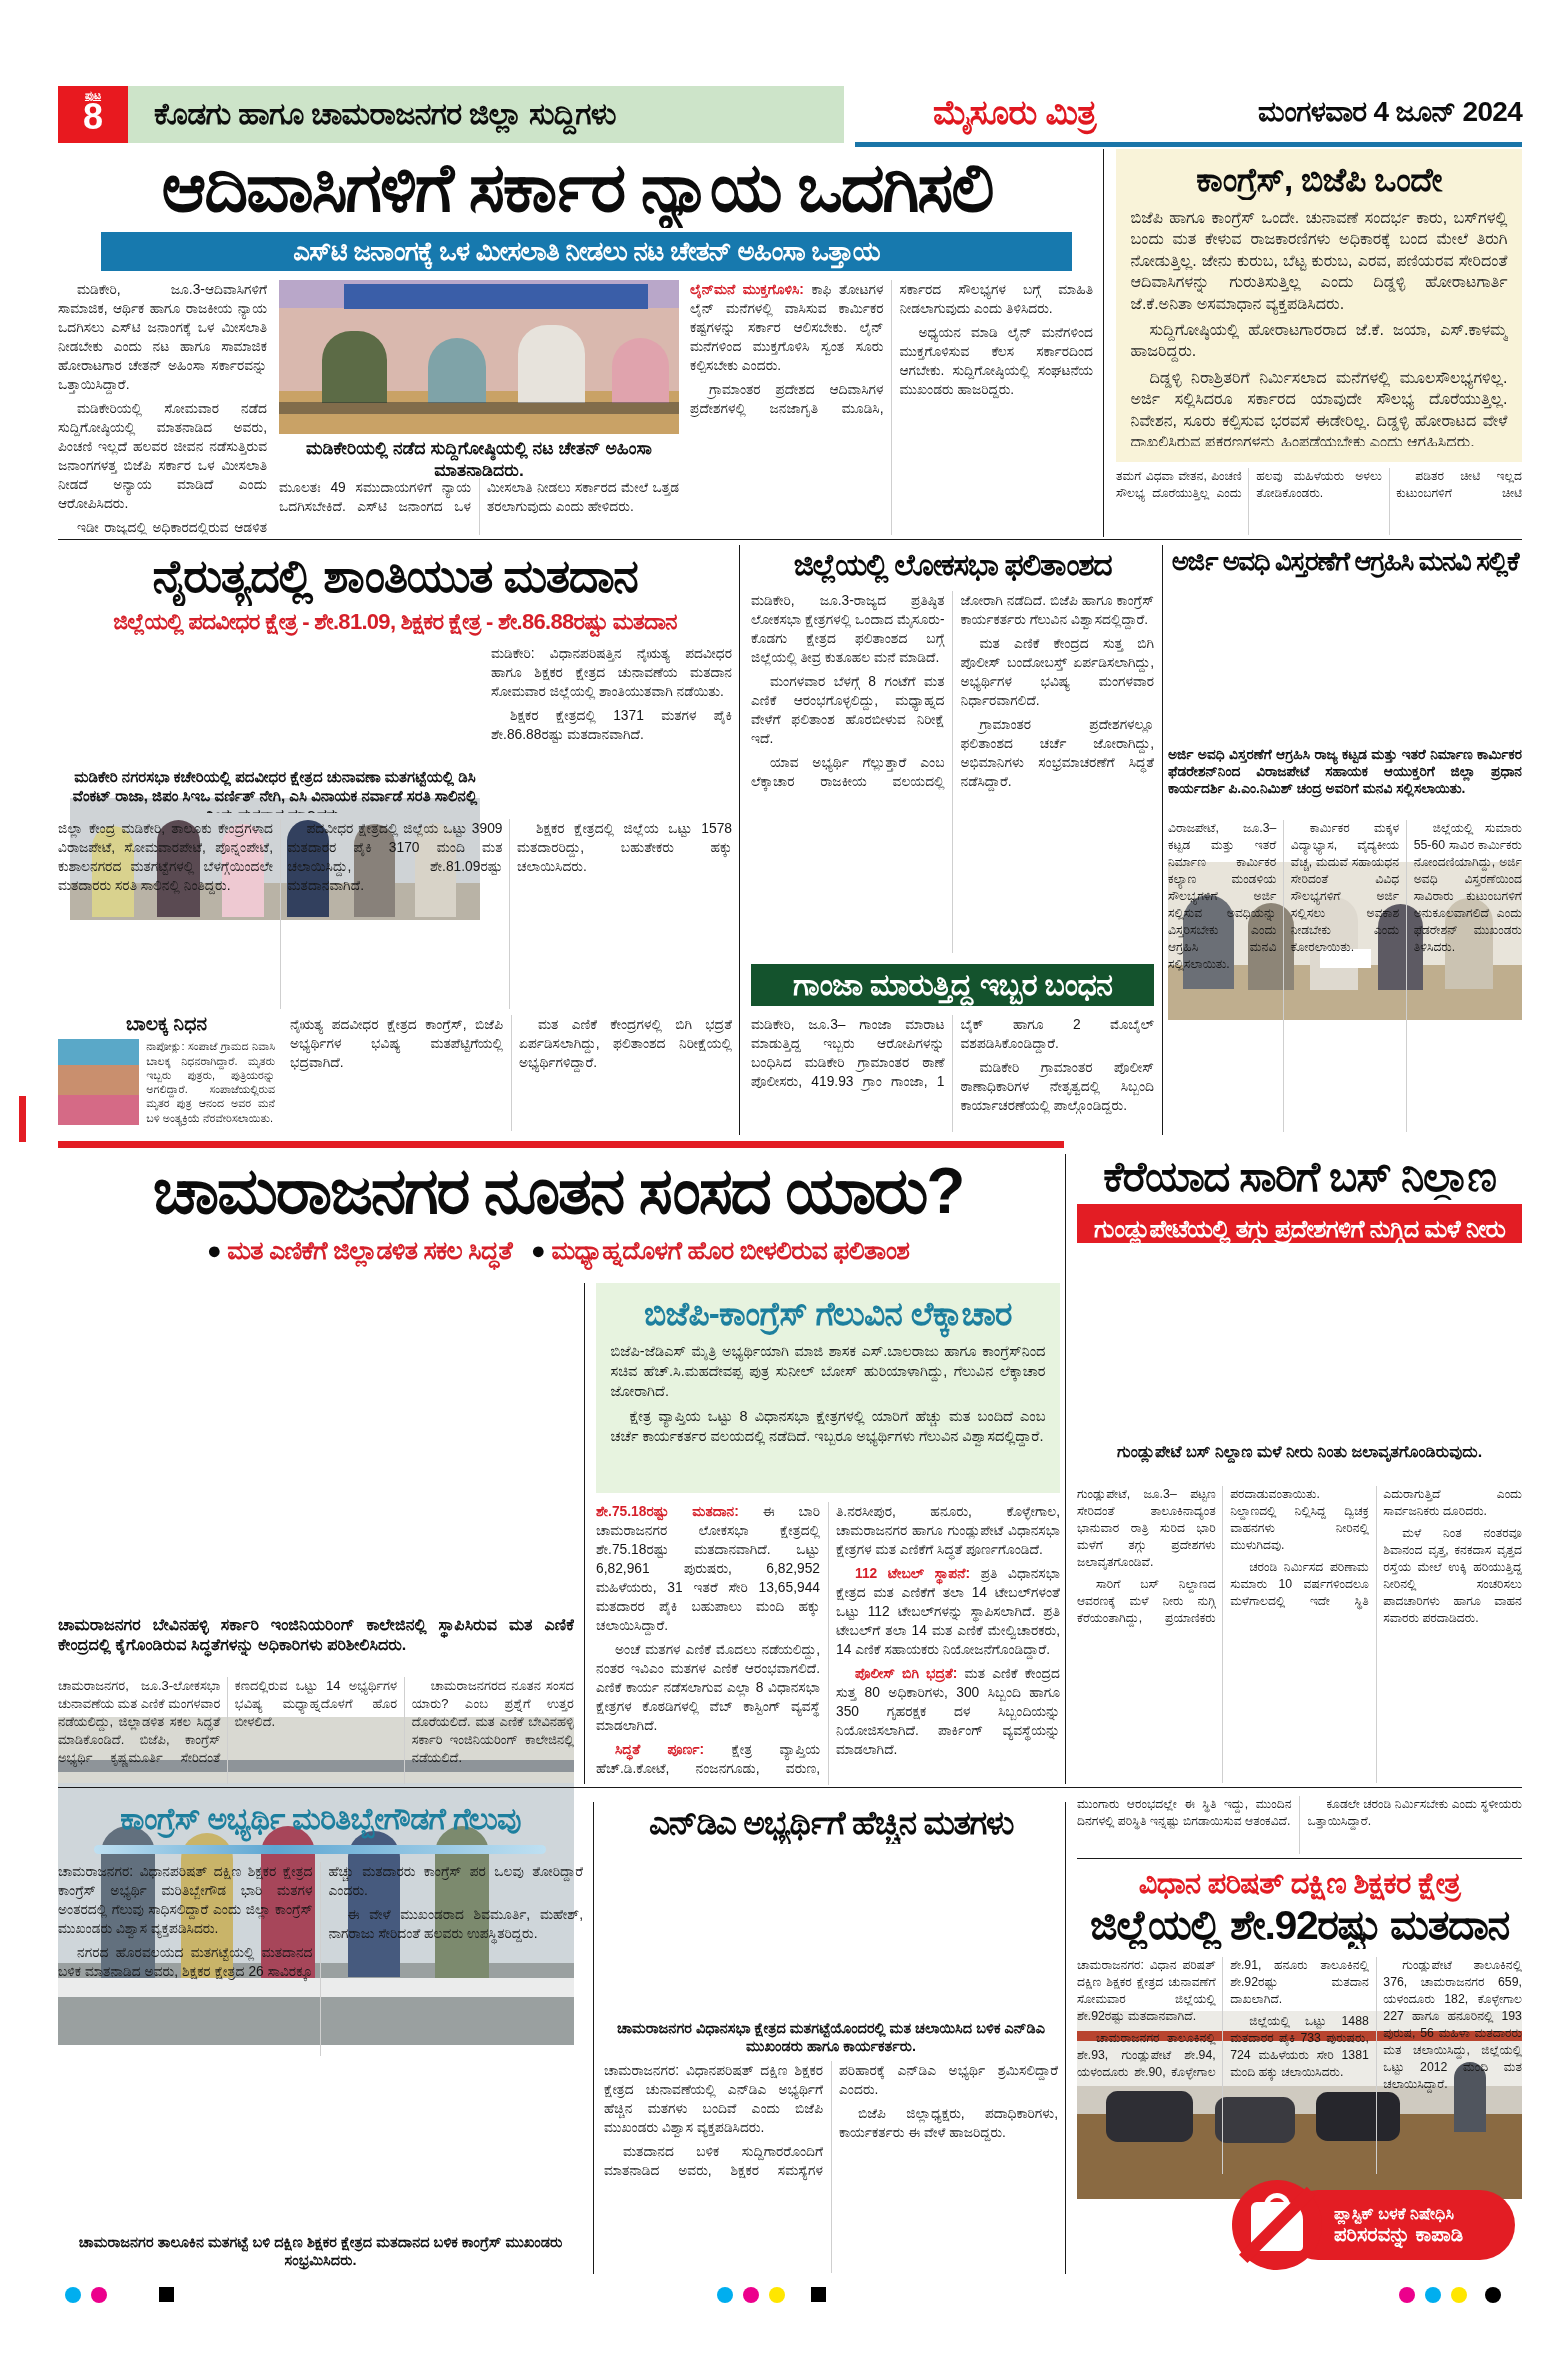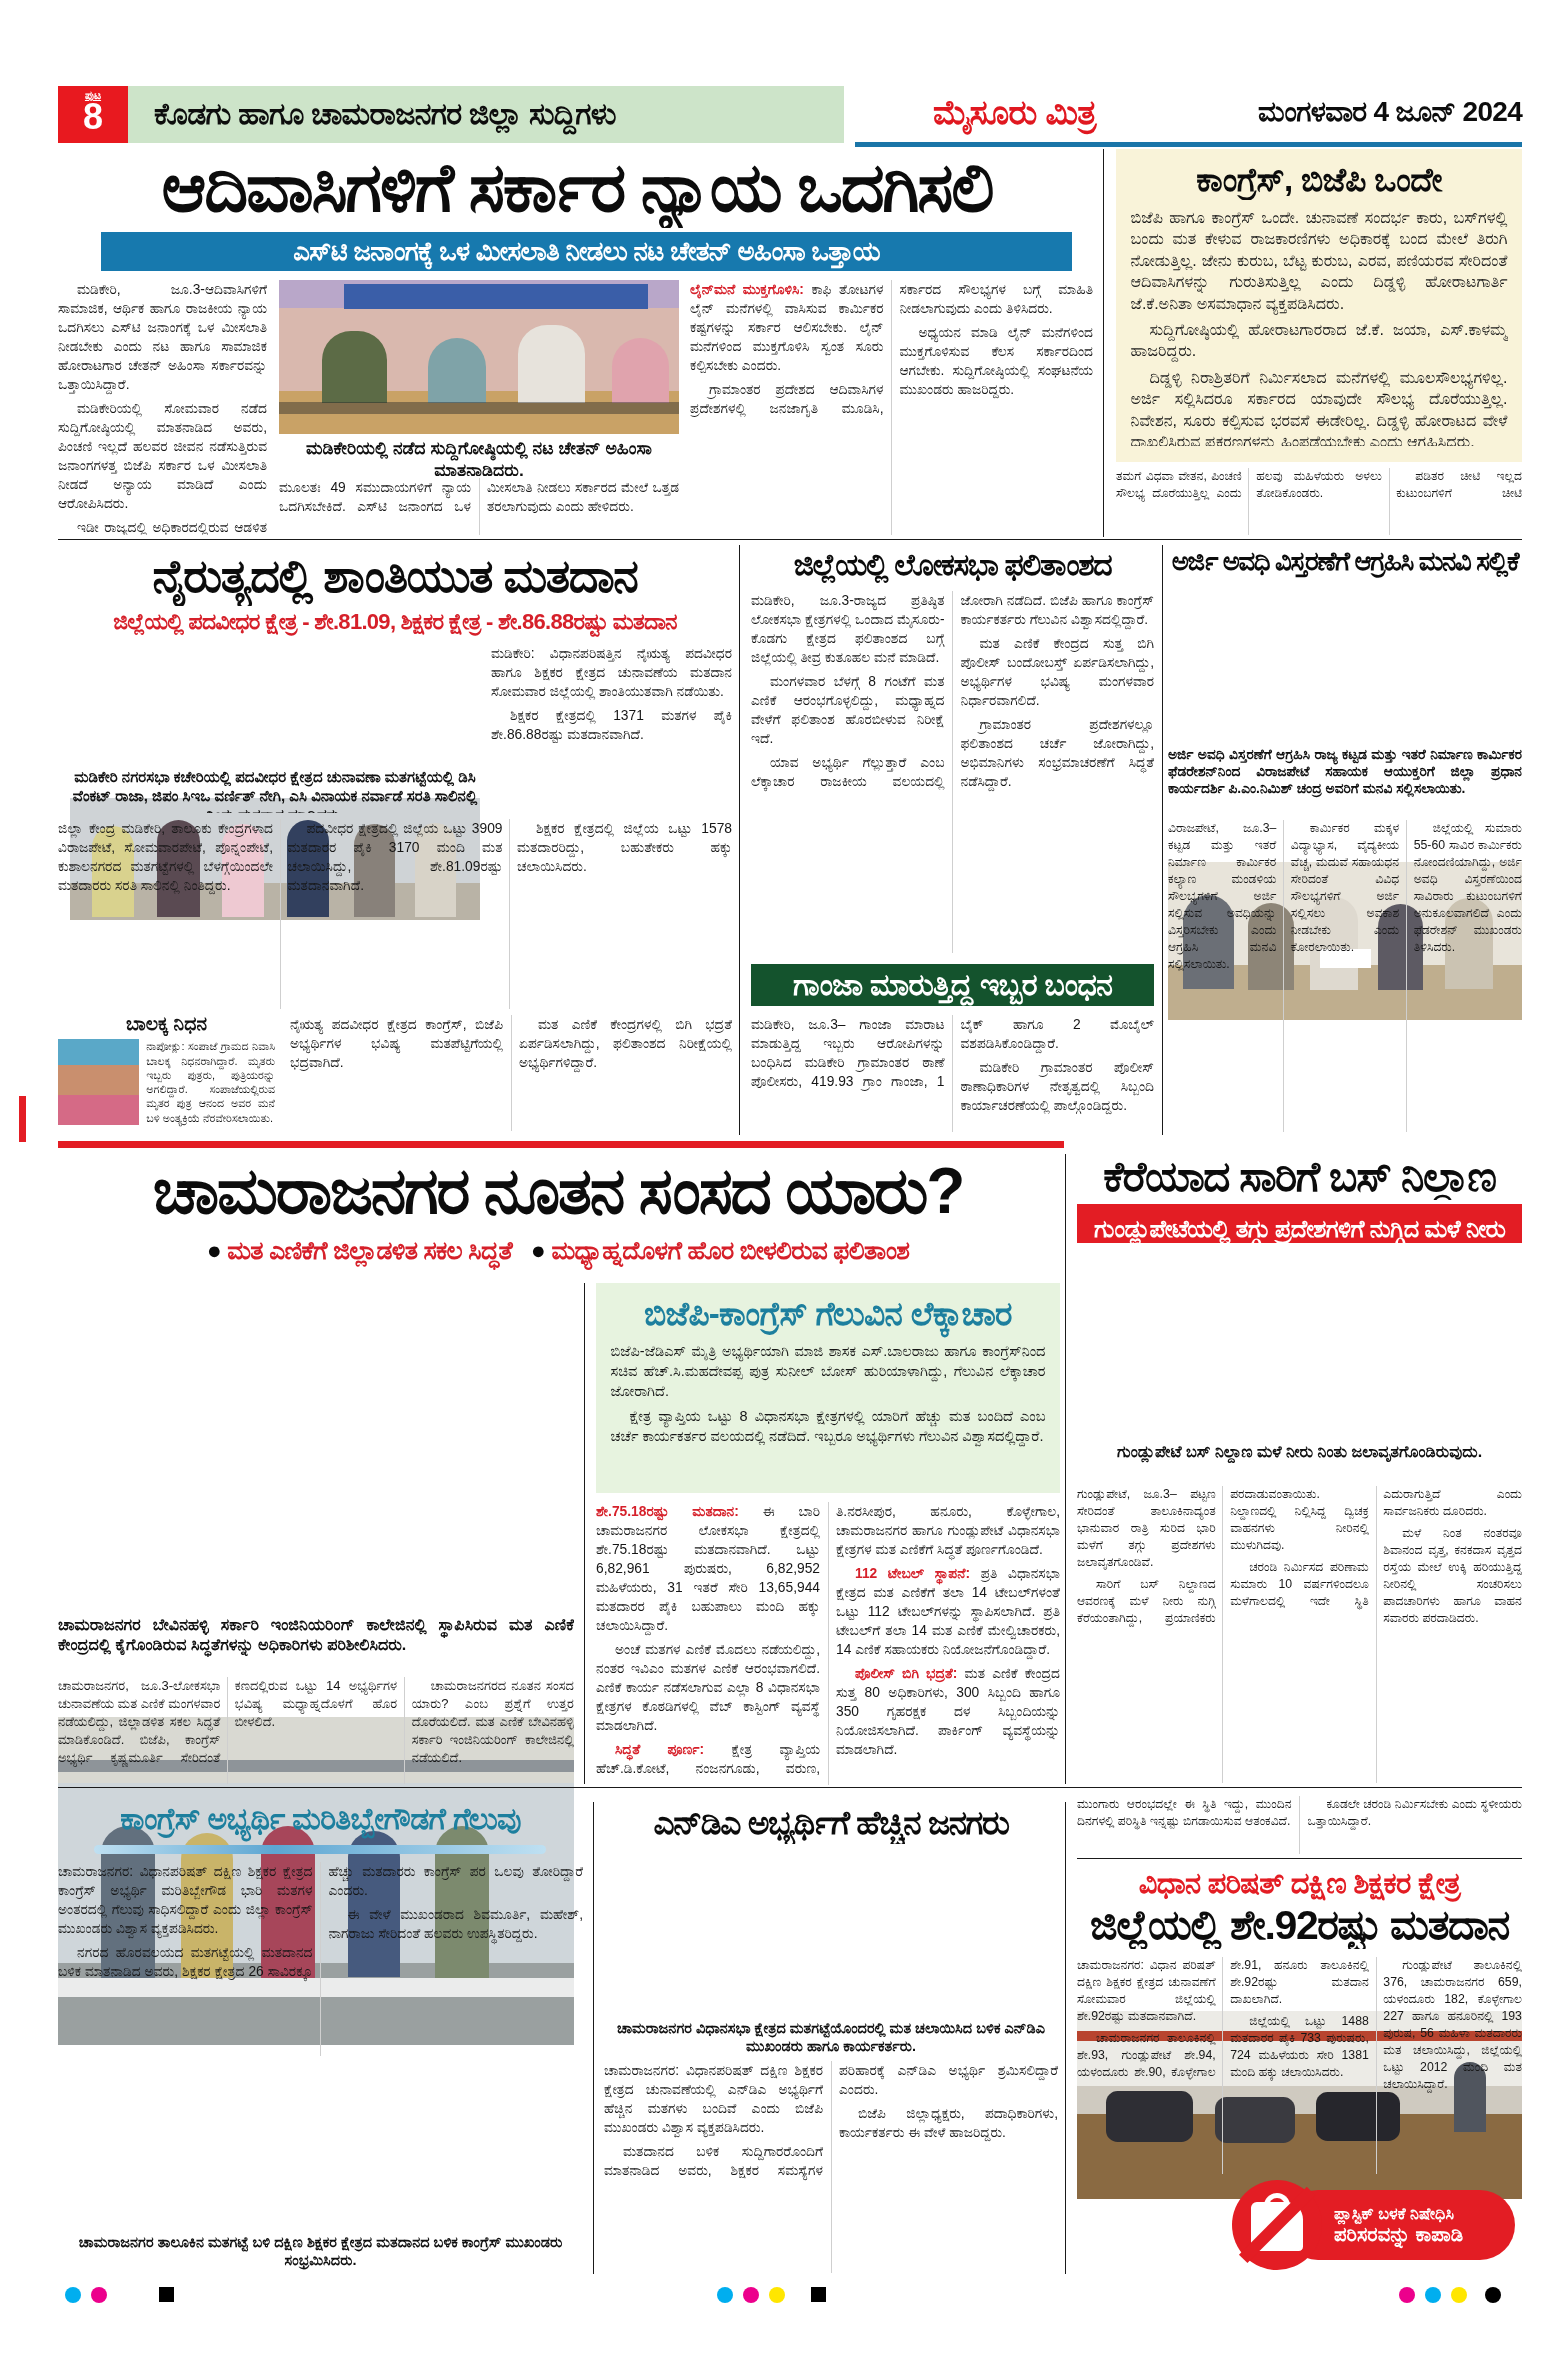--- a/index.html
+++ b/index.html
@@ -229,21 +229,21 @@
   <div class="abs bt cols2" style="left:58px;top:1862px;width:525px;height:194px;">
     <p class="noind">ಚಾಮರಾಜನಗರ: ವಿಧಾನಪರಿಷತ್ ದಕ್ಷಿಣ ಶಿಕ್ಷಕರ ಕ್ಷೇತ್ರದ ಕಾಂಗ್ರೆಸ್ ಅಭ್ಯರ್ಥಿ ಮರಿತಿಬ್ಬೇಗೌಡ ಭಾರಿ ಮತಗಳ ಅಂತರದಲ್ಲಿ ಗೆಲುವು ಸಾಧಿಸಲಿದ್ದಾರೆ ಎಂದು ಜಿಲ್ಲಾ ಕಾಂಗ್ರೆಸ್ ಮುಖಂಡರು ವಿಶ್ವಾಸ ವ್ಯಕ್ತಪಡಿಸಿದರು.</p>
     <p>ನಗರದ ಹೊರವಲಯದ ಮತಗಟ್ಟೆಯಲ್ಲಿ ಮತದಾನದ ಬಳಿಕ ಮಾತನಾಡಿದ ಅವರು, ಶಿಕ್ಷಕರ ಕ್ಷೇತ್ರದ 26 ಸಾವಿರಕ್ಕೂ ಹೆಚ್ಚು ಮತದಾರರು ಕಾಂಗ್ರೆಸ್ ಪರ ಒಲವು ತೋರಿದ್ದಾರೆ ಎಂದರು.</p>
     <p>ಈ ವೇಳೆ ಮುಖಂಡರಾದ ಶಿವಮೂರ್ತಿ, ಮಹೇಶ್, ನಾಗರಾಜು ಸೇರಿದಂತೆ ಹಲವರು ಉಪಸ್ಥಿತರಿದ್ದರು.</p>
   </div>
 
   <div class="abs cap" style="left:58px;top:2233px;width:525px;height:39px;font-size:14.5px;">ಚಾಮರಾಜನಗರ ತಾಲೂಕಿನ ಮತಗಟ್ಟೆ ಬಳಿ ದಕ್ಷಿಣ ಶಿಕ್ಷಕರ ಕ್ಷೇತ್ರದ ಮತದಾನದ ಬಳಿಕ ಕಾಂಗ್ರೆಸ್ ಮುಖಂಡರು ಸಂಭ್ರಮಿಸಿದರು.</div>
 
   <div class="abs vline" style="left:593px;top:1802px;height:472px;"></div>
 
-  <div class="abs hl" style="left:604px;top:1802px;width:454px;height:42px;font-size:33px;line-height:41px;letter-spacing:-1.4px;">ಎನ್‌ಡಿಎ ಅಭ್ಯರ್ಥಿಗೆ ಹೆಚ್ಚಿನ ಜನಗರು</div>
+  <div class="abs hl" style="left:604px;top:1802px;width:454px;height:42px;font-size:33px;line-height:41px;letter-spacing:-1.4px;">ಎನ್‌ಡಿಎ ಅಭ್ಯರ್ಥಿಗೆ ಹೆಚ್ಚಿನ ಮತಗಳು</div>
 
   <div class="abs cap" style="left:604px;top:2019px;width:454px;height:38px;font-size:14.5px;">ಚಾಮರಾಜನಗರ ವಿಧಾನಸಭಾ ಕ್ಷೇತ್ರದ ಮತಗಟ್ಟೆಯೊಂದರಲ್ಲಿ ಮತ ಚಲಾಯಿಸಿದ ಬಳಿಕ ಎನ್‌ಡಿಎ ಮುಖಂಡರು ಹಾಗೂ ಕಾರ್ಯಕರ್ತರು.</div>
   <div class="abs bt cols2" style="left:604px;top:2061px;width:454px;height:212px;">
     <p class="noind">ಚಾಮರಾಜನಗರ: ವಿಧಾನಪರಿಷತ್ ದಕ್ಷಿಣ ಶಿಕ್ಷಕರ ಕ್ಷೇತ್ರದ ಚುನಾವಣೆಯಲ್ಲಿ ಎನ್‌ಡಿಎ ಅಭ್ಯರ್ಥಿಗೆ ಹೆಚ್ಚಿನ ಮತಗಳು ಬಂದಿವೆ ಎಂದು ಬಿಜೆಪಿ ಮುಖಂಡರು ವಿಶ್ವಾಸ ವ್ಯಕ್ತಪಡಿಸಿದರು.</p>
     <p>ಮತದಾನದ ಬಳಿಕ ಸುದ್ದಿಗಾರರೊಂದಿಗೆ ಮಾತನಾಡಿದ ಅವರು, ಶಿಕ್ಷಕರ ಸಮಸ್ಯೆಗಳ ಪರಿಹಾರಕ್ಕೆ ಎನ್‌ಡಿಎ ಅಭ್ಯರ್ಥಿ ಶ್ರಮಿಸಲಿದ್ದಾರೆ ಎಂದರು.</p>
     <p>ಬಿಜೆಪಿ ಜಿಲ್ಲಾಧ್ಯಕ್ಷರು, ಪದಾಧಿಕಾರಿಗಳು, ಕಾರ್ಯಕರ್ತರು ಈ ವೇಳೆ ಹಾಜರಿದ್ದರು.</p>
   </div>
 
   <div class="abs vline" style="left:1065px;top:1802px;height:472px;"></div>
 

